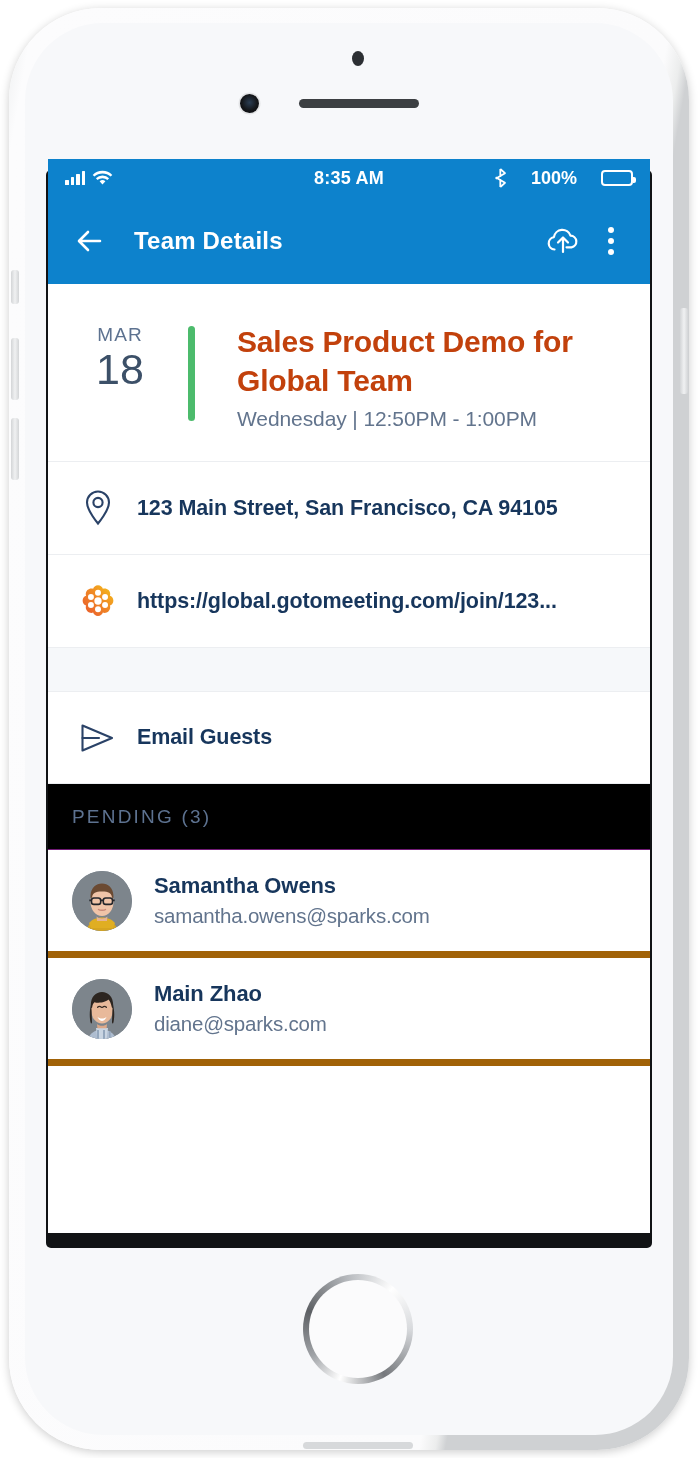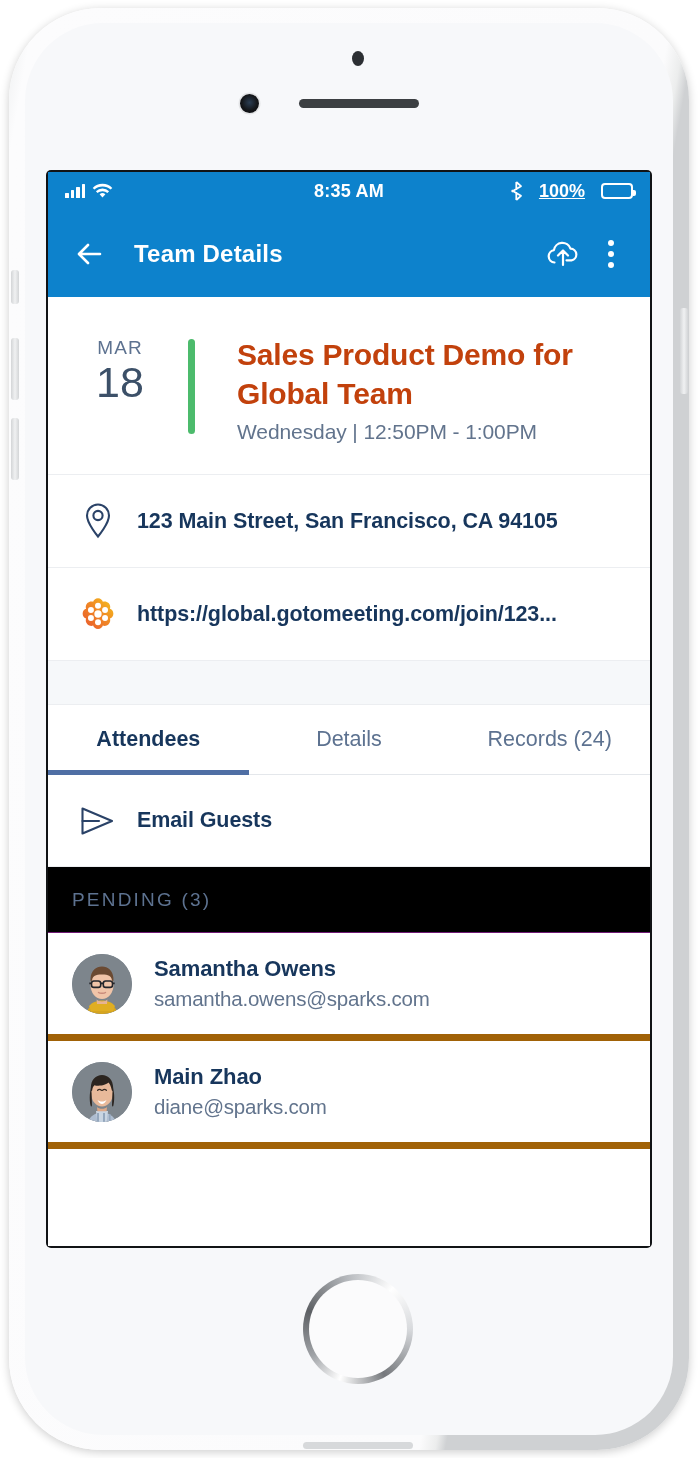--- a/index.html
+++ b/index.html
@@ -80,41 +80,41 @@
   
   #screen-bezel {
     position: absolute;
     left: 46px; top: 170px;
     width: 606px; height: 1078px;
     background: #111315;
     border-radius: 5px;
   }
   #screen {
     position: absolute;
-    left: 48px; top: 172px;
+    left: 48px; top: 159px;
     width: 602px; height: 1074px;
     background: #ffffff;
     overflow: hidden;
   }
 
   
   #status-bar {
     height: 38px;
     background: #0d82cc;
     color: #ffffff;
     display: flex;
     align-items: center;
     padding: 0 17px;
     font-size: 18px;
     font-weight: bold;
   }
   #status-left  { display: flex; align-items: center; gap: 7px; width: 33%; }
   #status-center{ width: 34%; text-align: center; letter-spacing: .2px; }
   #status-right { width: 33%; display: flex; align-items: center;
-                  justify-content: flex-end; gap: 16px; text-decoration: underline; }
+                  justify-content: flex-end; gap: 24px; }
   .signal-bars { display: flex; align-items: flex-end; gap: 2px; height: 14px; }
   .signal-bars i { width: 3.5px; background: #fff; border-radius: .5px; display: block; }
   .signal-bars i:nth-child(1){ height: 5px; }
   .signal-bars i:nth-child(2){ height: 8px; }
   .signal-bars i:nth-child(3){ height: 11px; }
   .signal-bars i:nth-child(4){ height: 14px; }
   #battery-pct { font-size: 18px; font-weight: bold; }
   .battery-shell {
     width: 32px; height: 16px; border: 2px solid #fff;
     border-radius: 4px; padding: 2px; position: relative;
@@ -360,31 +360,20 @@
         <circle cx="11.7" cy="24.8" r="3.5" fill="#fff"></circle>
         <circle cx="28.3" cy="24.8" r="3.5" fill="#fff"></circle>
       </svg>
     </div>
     <div class="info-text">https://global.gotomeeting.com/join/123...</div>
   </div>
 
 
   <div id="section-gap"></div>
 
-  <div id="tab-bar">
-    <div class="tab active">
-      <span class="tab-label">Attendees</span>
-    </div>
-    <div class="tab">
-      <span class="tab-label">Details</span>
-    </div>
-    <div class="tab">
-      <span class="tab-label">Records (24)</span>
-    </div>
-  </div>
 
   <div id="email-guests">
     <div class="info-icon">
       <svg width="38" height="32" viewBox="0 0 38 32">
         <path d="M3.5 3.5 33 16 3.5 28.5z" stroke="#2a4267" stroke-width="2.1" fill="none" stroke-linejoin="round"></path>
         <path d="M3.5 16H20" stroke="#2a4267" stroke-width="2.1" stroke-linecap="round"></path>
       </svg>
     </div>
     <div class="info-text">Email Guests</div>
   </div>

